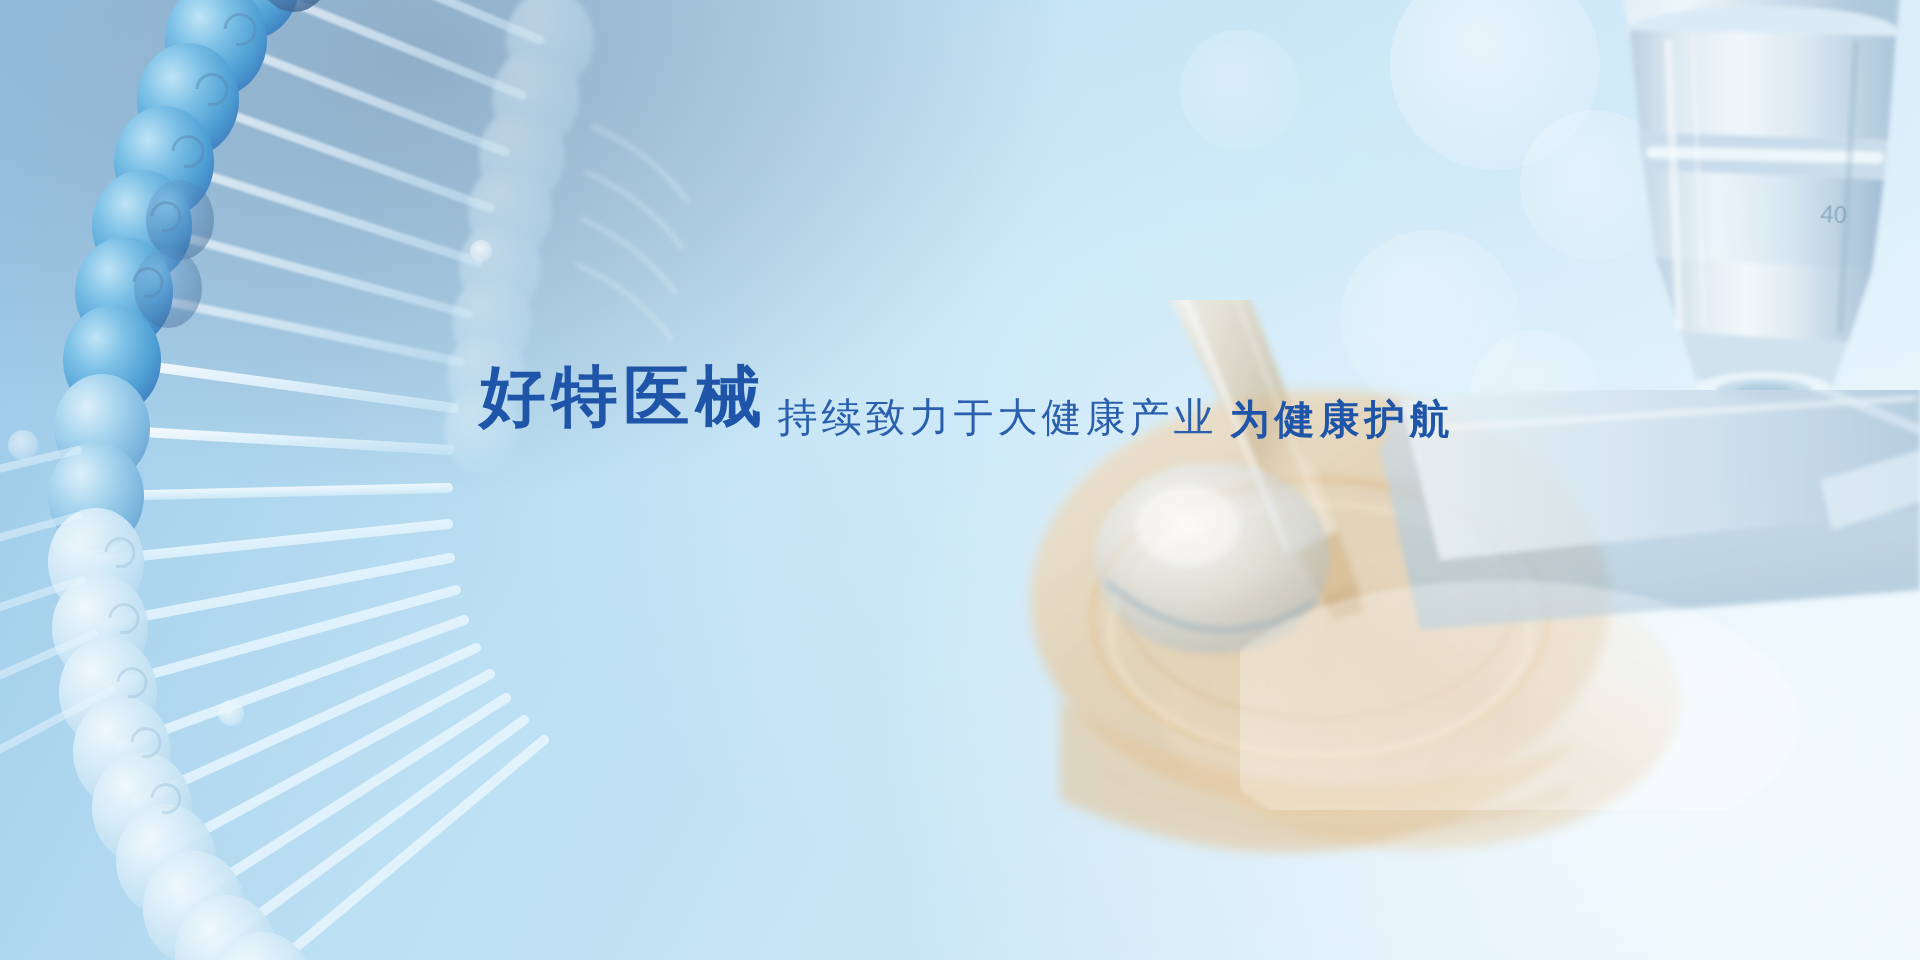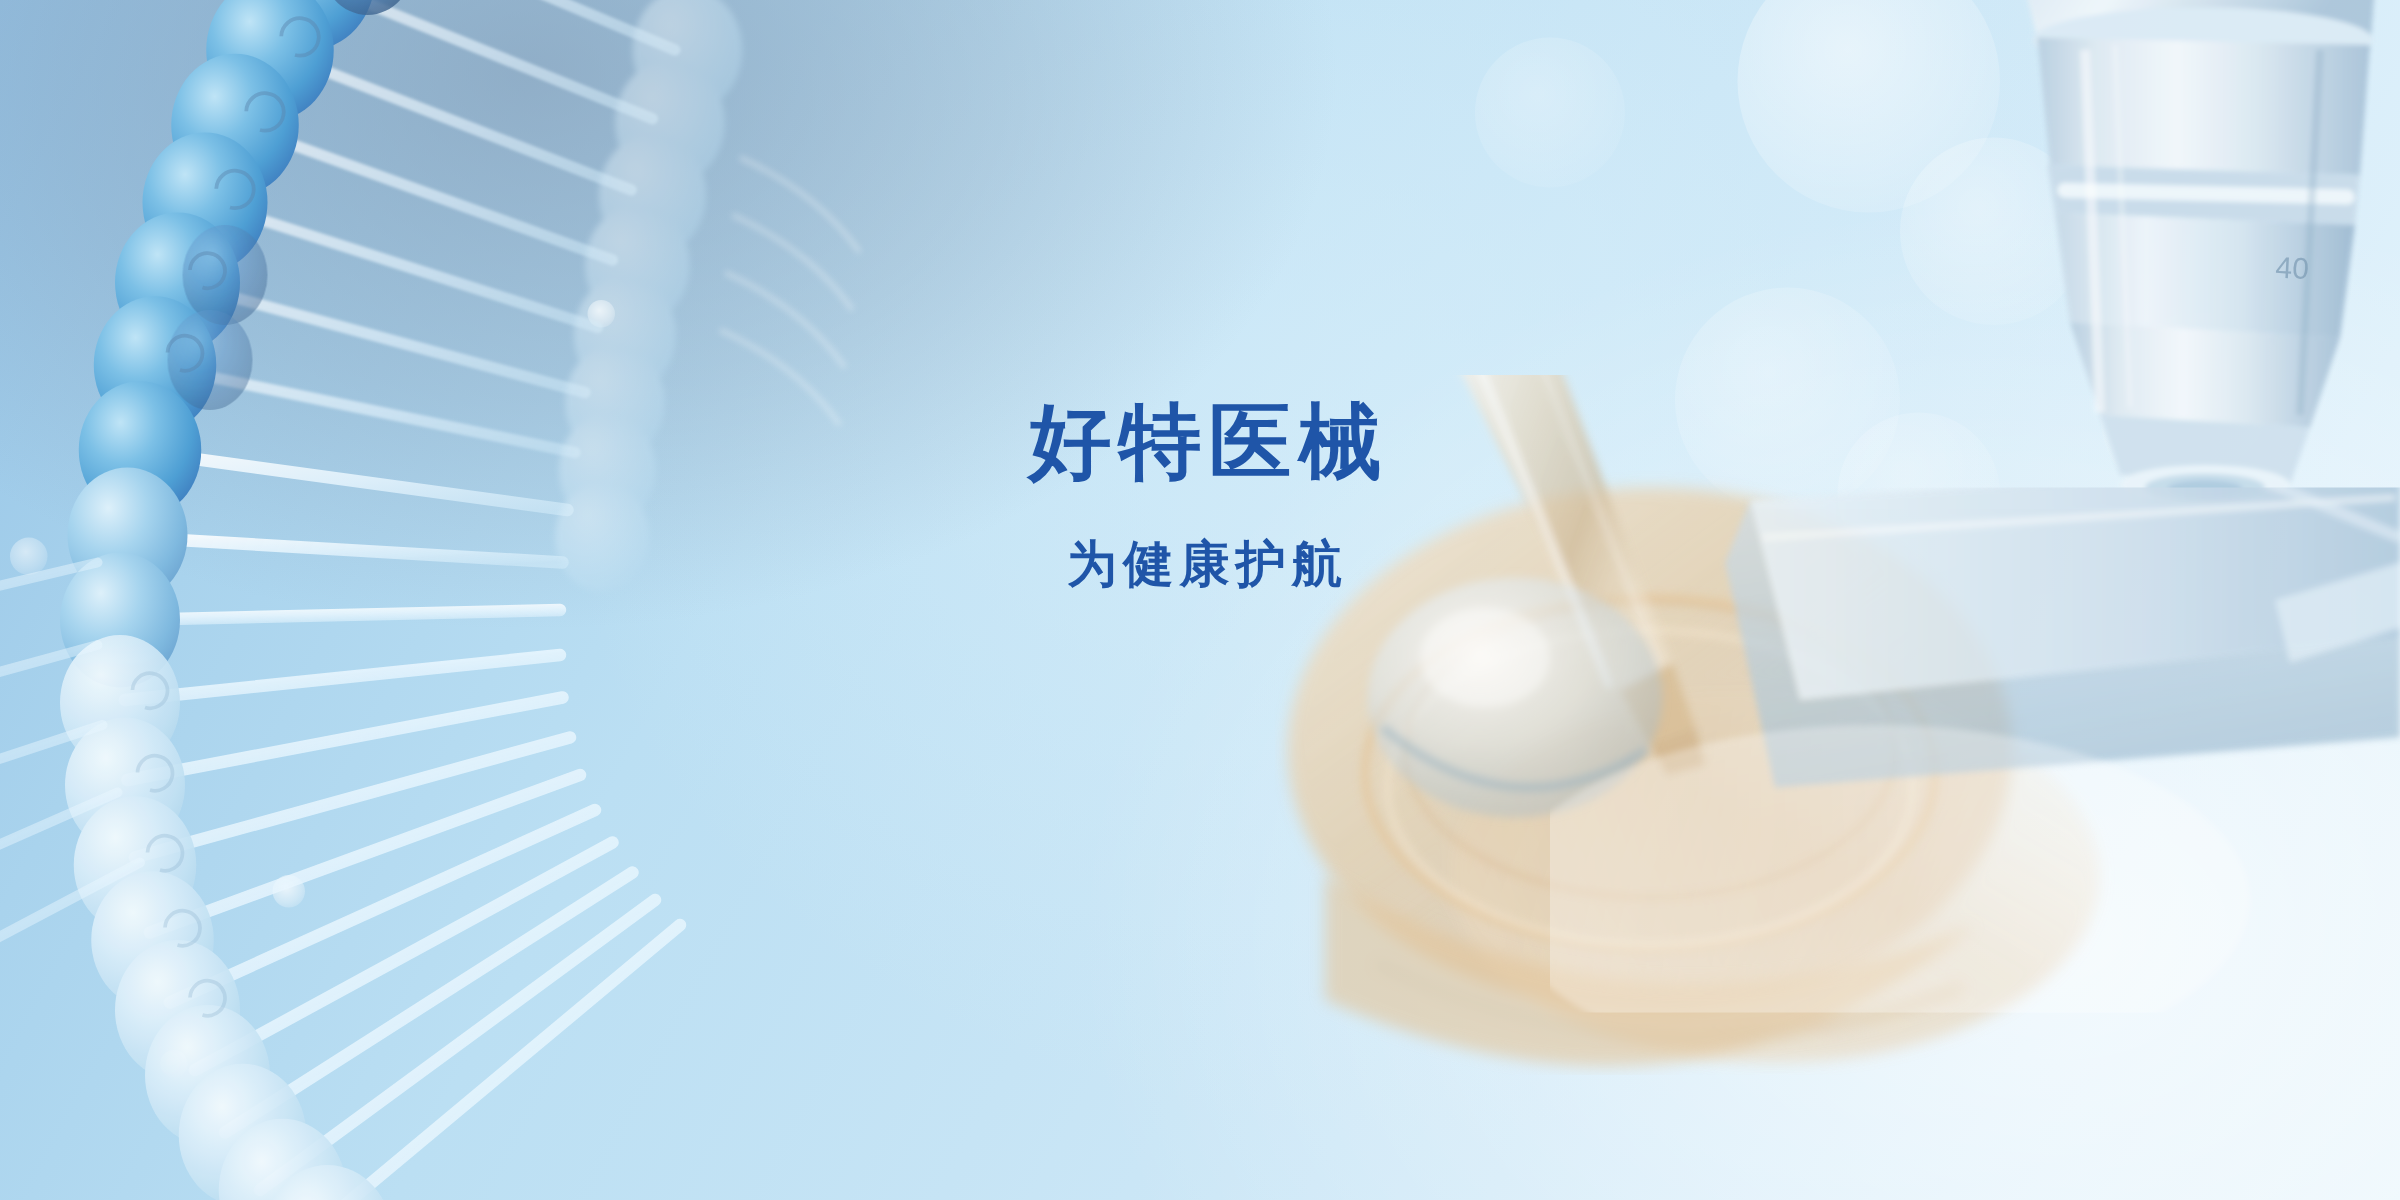--- a/index.html
+++ b/index.html
@@ -39,21 +39,21 @@
   .glass{ position:absolute; left:1020px; top:300px; width:700px; height:560px; }
   .glass svg{ width:100%; height:100%; display:block; }
 
   
   .platform{ position:absolute; right:0; bottom:150px; width:680px; height:420px; }
   .platform svg{ width:100%; height:100%; display:block; }
 
   
   .copy{
     position:absolute; left:0; top:0; width:1920px; height:792px;
-    display:flex; flex-direction:column;
+    display:flex; flex-direction:row;
     align-items:center; justify-content:center;
     z-index:40;
   }
   .t-main{
     font-size:66px; font-weight:700; letter-spacing:6px;
     color:#1f55a8; line-height:1;
     margin-left:14px;
   }
   .t-sub{
     font-size:40px; font-weight:400; letter-spacing:4px;
@@ -375,16 +375,17 @@
 
         <path d="M580 90 L680 60 L680 112 L592 140 Z" fill="#e2eff8" opacity=".70"></path>
       </g>
 
       <ellipse cx="260" cy="330" rx="300" ry="140" fill="#ffffff" opacity=".30" filter="url(#pblur)"></ellipse>
     </svg>
   </div>
 
   <div class="copy">
     <div class="t-main">好特医械</div>
+    <div class="t-sub">持续致力于大健康产业</div>
     <div class="t-slogan">为健康护航</div>
   </div>
 
 </div>
 
 </body></html>

